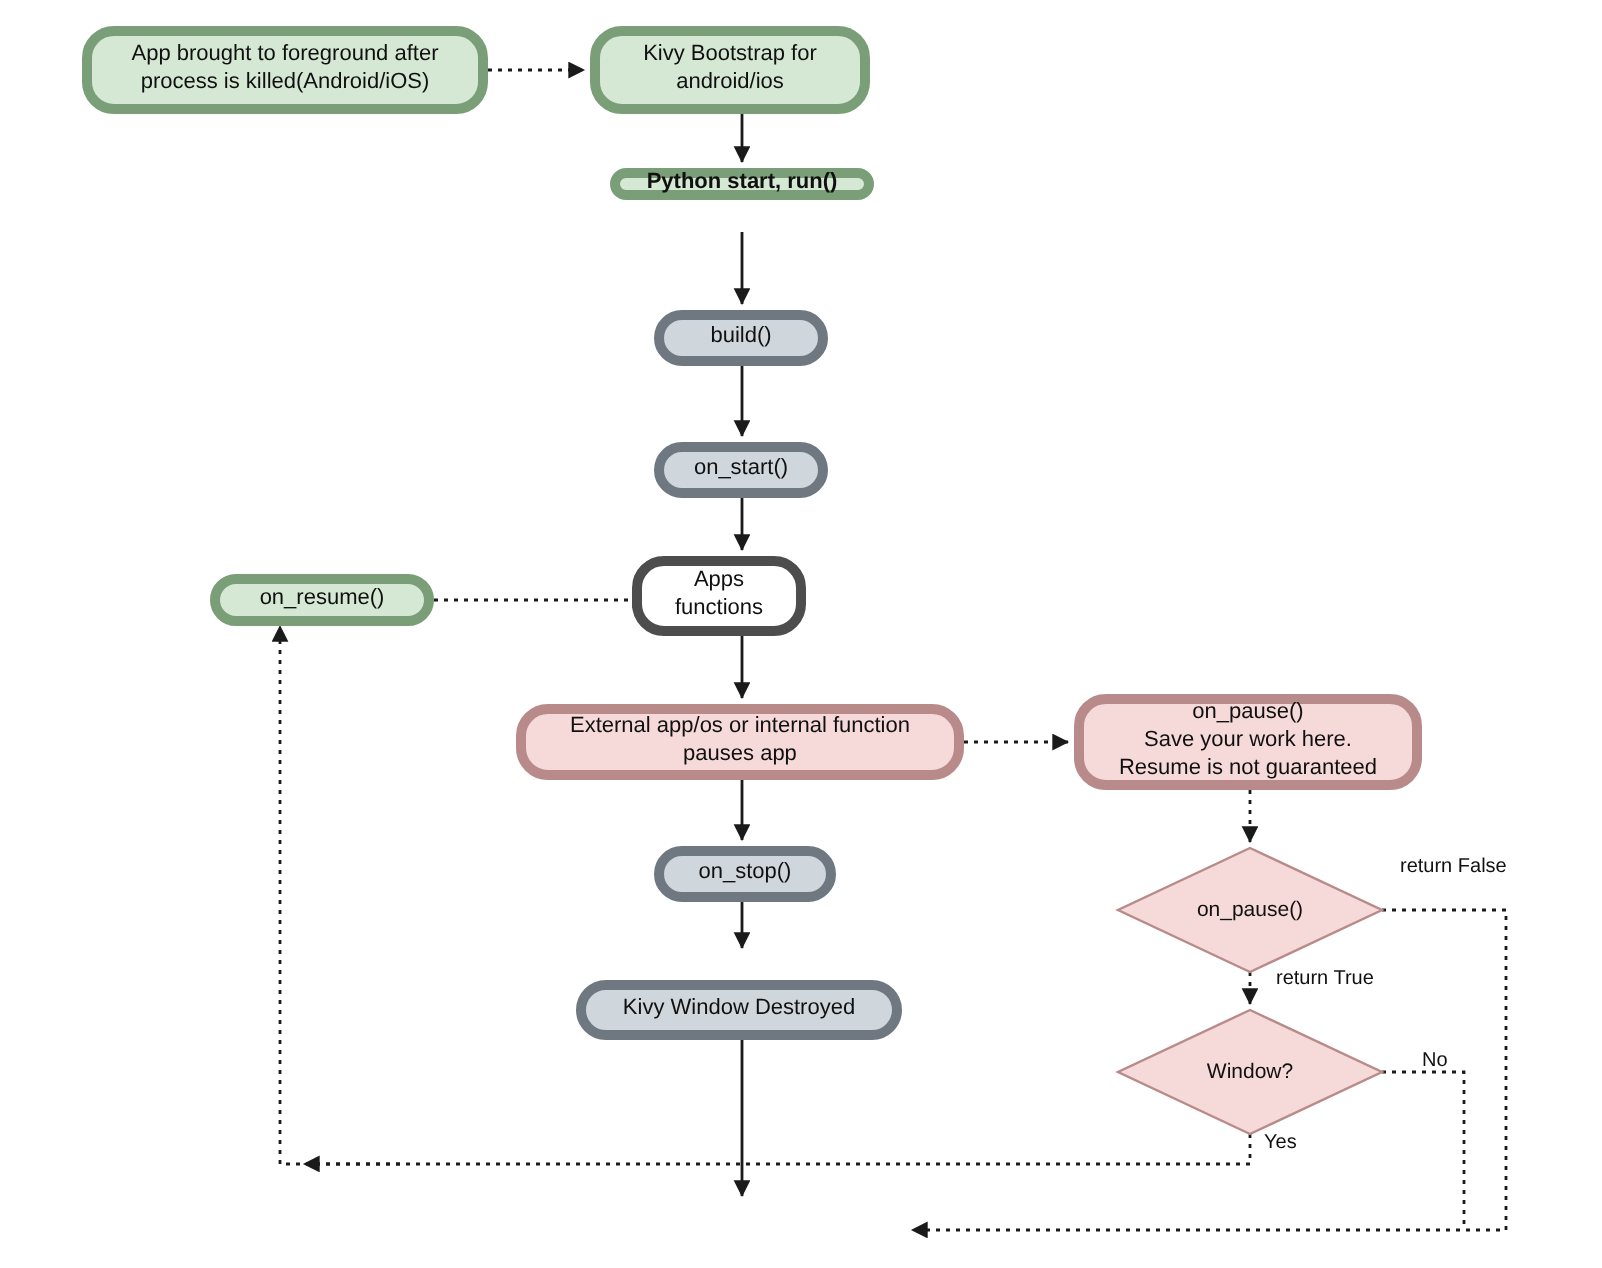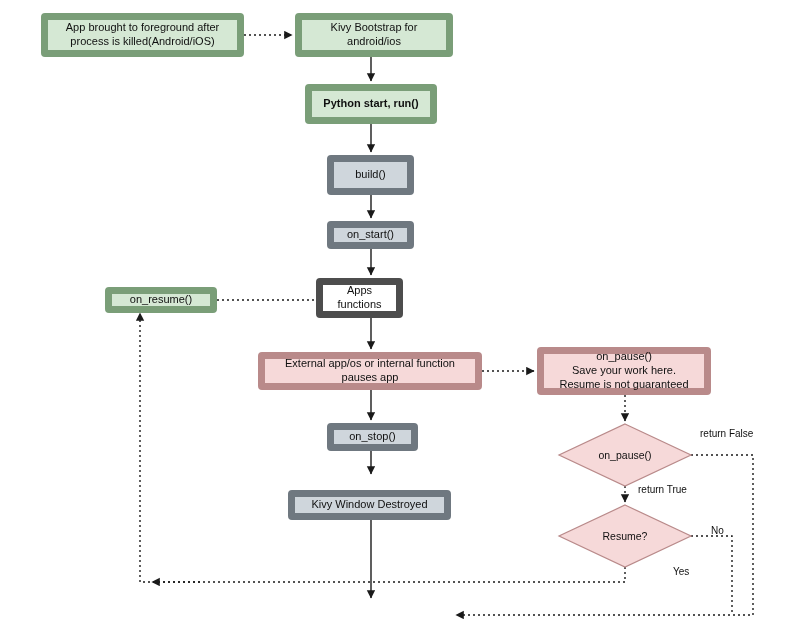--- a/index.html
+++ b/index.html
@@ -27,22 +27,22 @@
   .node {
     position: absolute;
     box-sizing: border-box;
     display: flex;
     align-items: center;
     justify-content: center;
     text-align: center;
     font-size: 11px;
     line-height: 1.25;
     color: #101010;
-    border: 7px solid #ec4899;
-    border-radius: 4px;
+    border: 5px solid #ec4899;
+    border-radius: 16px;
     white-space: pre-line;
     padding: 2px 4px;
   }
   .node.green {
     background: #d5e8d4;
     border-color: #7a9e78;
   }
   .node.gray {
     background: #cfd6dc;
     border-color: #6f7880;
@@ -127,42 +127,42 @@
     <path d="M200,582 L152,582" stroke="#1a1a1a" stroke-width="1.4" fill="none" stroke-dasharray="2,3" marker-end="url(#arrow)"></path>
 
     <path d="M371,507 L371,598" stroke="#1a1a1a" stroke-width="1.4" fill="none" marker-end="url(#arrow)"></path>
 
     <polygon points="625,424 691,455 625,486 559,455" fill="#f6d9d9" stroke="#b98a8a" stroke-width="1.2"></polygon>
     <polygon points="625,505 691,536 625,567 559,536" fill="#f6d9d9" stroke="#b98a8a" stroke-width="1.2"></polygon>
   </svg>
 
   <div class="node green" style="left:41px; top:13px; width:203px; height:44px;">App brought to foreground after
 process is killed(Android/iOS)</div>
-  <div class="node green" style="left:295px; top:13px; width:158px; height:44px;">Kivy Bootstrap for
+  <div class="node green" style="left:295px; top:13px; width:140px; height:44px;">Kivy Bootstrap for
 android/ios</div>
-  <div class="node green bold" style="left:305px; top:84px; width:132px; height:40px;">Python start, run()</div>
-  <div class="node gray" style="left:327px; top:155px; width:87px; height:40px;">build()</div>
+  <div class="node green bold" style="left:305px; top:84px; width:132px; height:16px;">Python start, run()</div>
+  <div class="node gray" style="left:327px; top:155px; width:87px; height:28px;">build()</div>
   <div class="node gray" style="left:327px; top:221px; width:87px; height:28px;">on_start()</div>
   <div class="node white" style="left:316px; top:278px; width:87px; height:40px;">Apps
 functions</div>
   <div class="node green" style="left:105px; top:287px; width:112px; height:26px;">on_resume()</div>
   <div class="node pink" style="left:258px; top:352px; width:224px; height:38px;">External app/os  or internal function
 pauses app</div>
   <div class="node pink" style="left:537px; top:347px; width:174px; height:48px;">on_pause()
 Save your work here.
 Resume is not guaranteed</div>
   <div class="node gray" style="left:327px; top:423px; width:91px; height:28px;">on_stop()</div>
   <div class="node gray" style="left:288px; top:490px; width:163px; height:30px;">Kivy Window Destroyed</div>
   <div class="node pink bold" style="left:291px; top:601px; width:162px; height:28px;margin-top:48px;">Python stop</div>
 
   <div class="diamond-wrap" style="left:559px; top:424px; width:132px; height:62px;">
     <div class="diamond-label">on_pause()</div>
   </div>
   <div class="diamond-wrap" style="left:559px; top:505px; width:132px; height:62px;">
-    <div class="diamond-label">Resume?</div>
+    <div class="diamond-label">Window?</div>
   </div>
 
   <div class="edge-label" style="left:700px; top:428px;">return False</div>
   <div class="edge-label" style="left:638px; top:484px;">return True</div>
   <div class="edge-label" style="left:711px; top:525px;">No</div>
-  <div class="edge-label" style="left:632px; top:566px;margin-left:41px;">Yes</div>
+  <div class="edge-label" style="left:632px; top:566px;">Yes</div>
 
 </div>
 
 </body></html>

